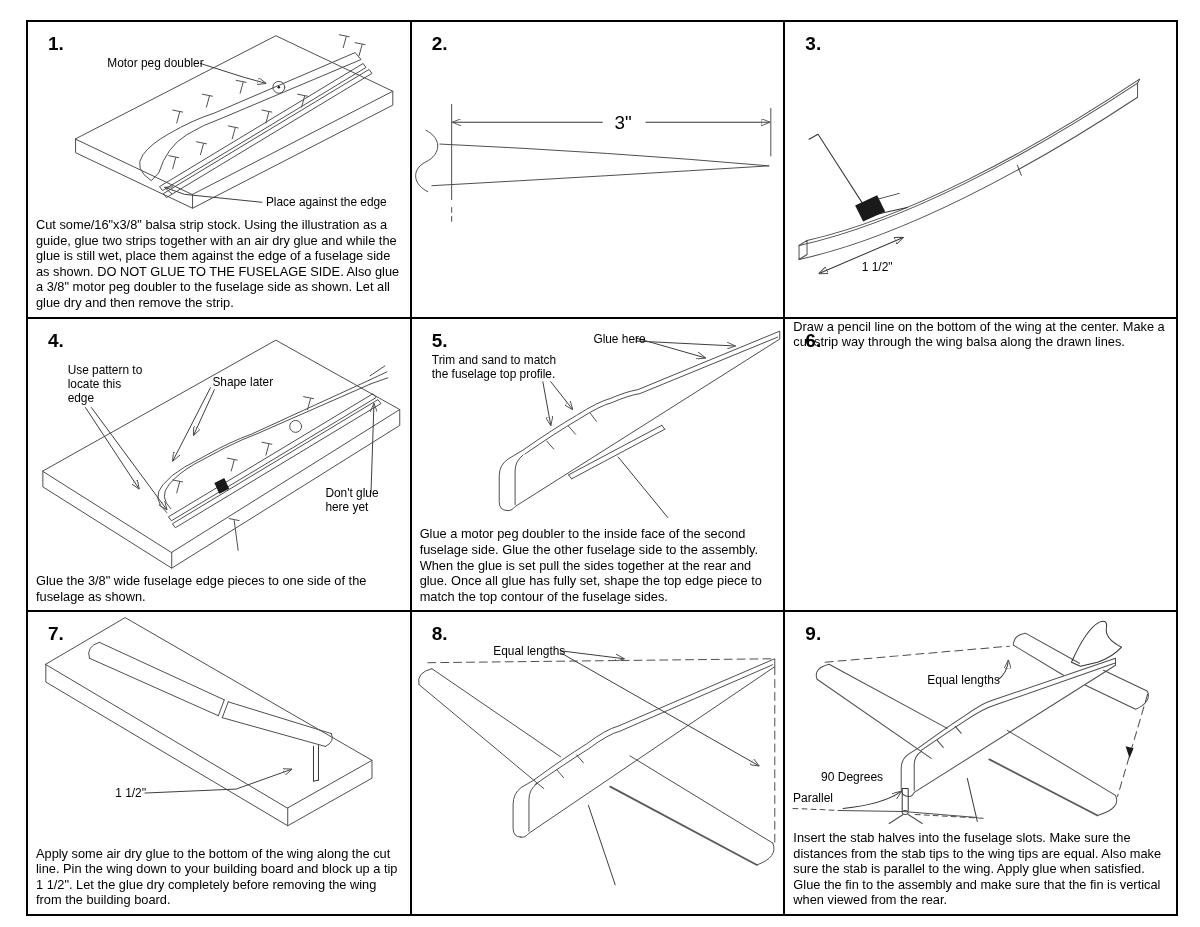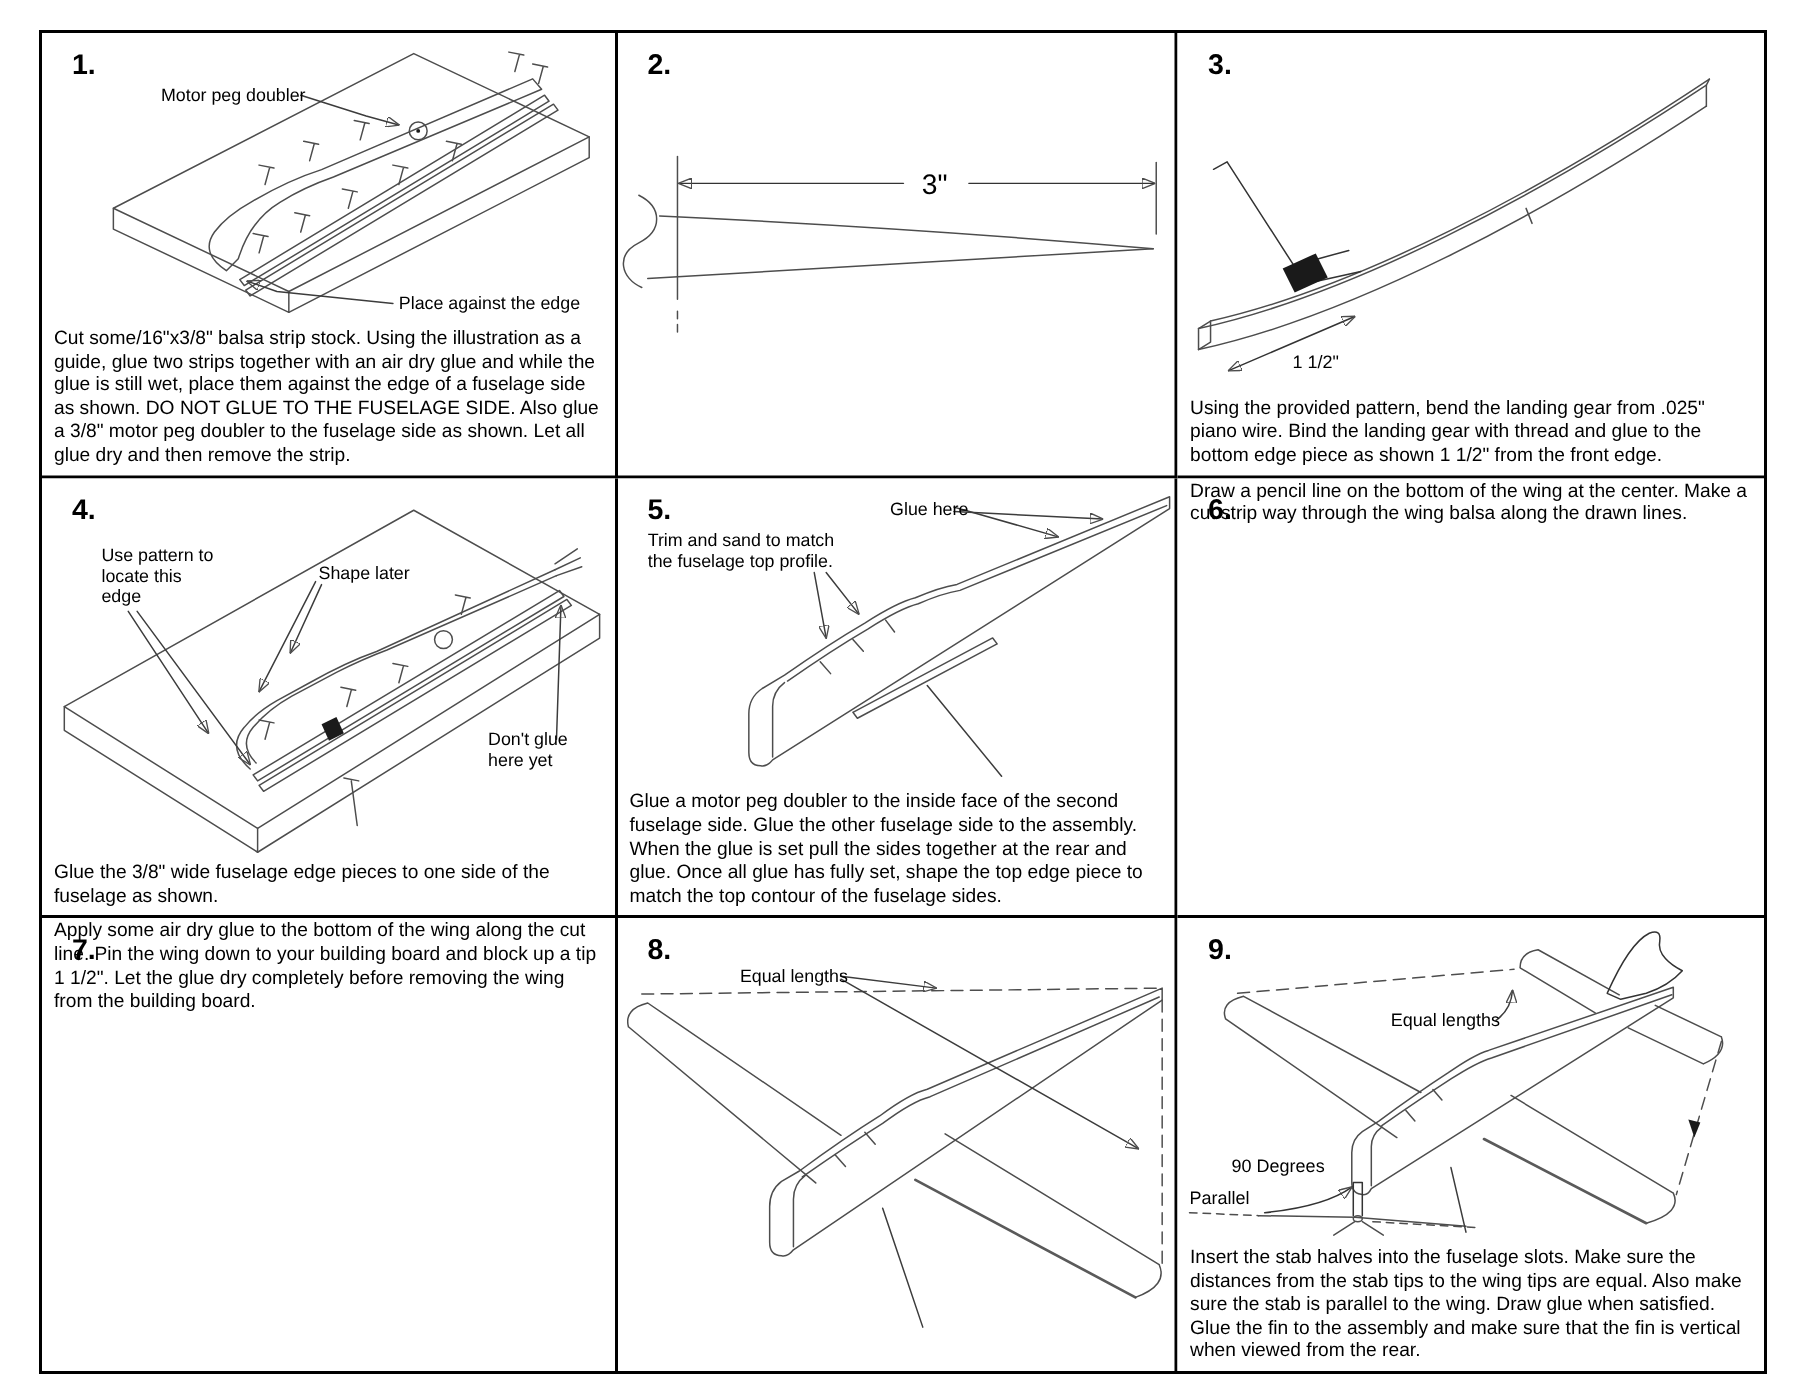--- a/index.html
+++ b/index.html
@@ -121,21 +121,20 @@
           <path class="dark" d="M24,90 L33,85 M33,85 L80,158"></path>
           <path class="dark" d="M86,166 L122,158 M92,150 L114,144"></path>
           <polygon class="fillblk" points="70,156 92,146 100,162 78,172"></polygon>
         </g>
         <g>
           <path class="dark" d="M34,224 L118,188" marker-start="url(#ar3)" marker-end="url(#ar3)"></path>
         </g>
         <text class="lbl" x="92" y="222" text-anchor="middle">1 1/2"</text>
       </svg>
     </div>
-    <p class="caption">Using the provided pattern, bend the landing gear from .025" piano wire. Bind the landing gear with thread and glue to the bottom edge piece as shown 1 1/2" from the front edge.</p>
   </section>
 
   <section class="cell r2 c1">
     <div class="step-number">4.</div>
     <div class="figure">
       <svg viewBox="0 0 385 250" preserveAspectRatio="xMidYMid meet">
         <defs>
               <marker id="ar4" viewBox="0 0 10 8" refX="9.5" refY="4" markerWidth="9" markerHeight="7.2" orient="auto-start-reverse">
                 <path d="M0,0 L10,4 L0,8 Z" fill="#1a1a1a" stroke="none"></path>
               </marker>
@@ -203,20 +202,42 @@
     <p class="caption">Glue a motor peg doubler to the inside face of the second fuselage side. Glue the other fuselage side to the assembly. When the glue is set pull the sides together at the rear and glue. Once all glue has fully set, shape the top edge piece to match the top contour of the fuselage sides.</p>
   </section>
 
   <section class="cell r2 c3">
     <div class="step-number">6.</div>
     <p class="caption">Draw a pencil line on the bottom of the wing at the center. Make a cut strip way through the wing balsa along the drawn lines.</p>
   </section>
 
   <section class="cell r3 c1">
     <div class="step-number">7.</div>
+    <div class="figure">
+      <svg viewBox="0 0 385 230" preserveAspectRatio="xMidYMid meet">
+        <defs>
+              <marker id="ar7" viewBox="0 0 10 8" refX="9.5" refY="4" markerWidth="9" markerHeight="7.2" orient="auto-start-reverse">
+                <path d="M0,0 L10,4 L0,8 Z" fill="#1a1a1a" stroke="none"></path>
+              </marker>
+            </defs>
+        <g>
+          <path d="M18,50 L98,3 L347,147 L262,195 Z"></path>
+          <path d="M18,50 L18,68 L262,213 L262,195"></path>
+          <path d="M262,213 L347,165 L347,147"></path>
+        </g>
+        <g>
+          <path d="M72,28 L198,86 M62,44 L192,102 M72,28 Q58,32 62,44"></path>
+          <path d="M198,86 L192,102 M202,88 L196,104"></path>
+          <path d="M202,88 L306,120 M196,104 L300,133 M306,120 Q310,128 300,133"></path>
+          <path class="dark" d="M288,133 L288,168 M293,132 L293,167 M288,168 L293,167"></path>
+        </g>
+        <path class="leader" d="M118,180 L210,176 L266,156" marker-end="url(#ar7)"></path>
+        <text class="lbl" x="88" y="184">1 1/2''</text>
+      </svg>
+    </div>
     <p class="caption">Apply some air dry glue to the bottom of the wing along the cut line. Pin the wing down to your building board and block up a tip 1 1/2". Let the glue dry completely before removing the wing from the building board.</p>
   </section>
 
   <section class="cell r3 c2">
     <div class="step-number">8.</div>
     <div class="figure">
       <svg viewBox="0 0 375 250" preserveAspectRatio="xMidYMid meet">
         <defs>
               <marker id="ar8" viewBox="0 0 10 8" refX="9.5" refY="4" markerWidth="9" markerHeight="7.2" orient="auto-start-reverse">
                 <path d="M0,0 L10,4 L0,8 Z" fill="#1a1a1a" stroke="none"></path>
@@ -284,17 +305,17 @@
           <path class="dark" d="M117,170 L117,192 M123,170 L123,192 M117,170 L123,170"></path>
           <ellipse cx="120" cy="194" rx="3" ry="2"></ellipse>
           <path class="dark" d="M58,190 Q98,186 116,173" marker-end="url(#ar9)"></path>
           <path d="M118,196 L104,205 M123,196 L137,205"></path>
           <text class="lbl" x="36" y="163">90 Degrees</text>
           <text class="lbl" x="8" y="184">Parallel</text>
         </g>
         <path class="leader" d="M182,160 L192,203"></path>
       </svg>
     </div>
-    <p class="caption">Insert the stab halves into the fuselage slots. Make sure the distances from the stab tips to the wing tips are equal. Also make sure the stab is parallel to the wing. Draw glue when satisfied. Glue the fin to the assembly and make sure that the fin is vertical when viewed from the rear.</p>
+    <p class="caption">Insert the stab halves into the fuselage slots. Make sure the distances from the stab tips to the wing tips are equal. Also make sure the stab is parallel to the wing. Apply glue when satisfied. Glue the fin to the assembly and make sure that the fin is vertical when viewed from the rear.</p>
   </section>
 
 </div>
 </div>
 
 </body></html>

